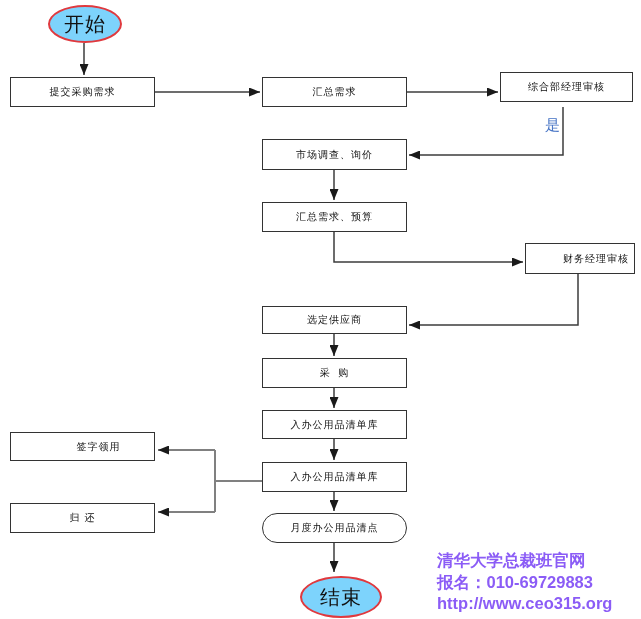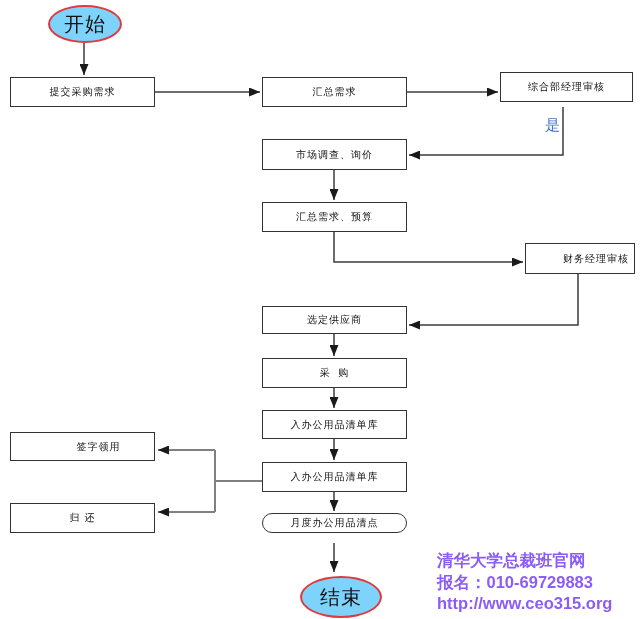--- a/index.html
+++ b/index.html
@@ -27,21 +27,21 @@
   .n-manager{left:500px;top:72px;width:133px;height:30px;}
   .n-market{left:262px;top:139px;width:145px;height:31px;}
   .n-plan{left:262px;top:202px;width:145px;height:30px;}
   .n-finance{left:525px;top:243px;width:110px;height:31px;padding-left:32px;}
   .n-select{left:262px;top:306px;width:145px;height:28px;}
   .n-purchase{left:262px;top:358px;width:145px;height:30px;}
   .n-inventory{left:262px;top:410px;width:145px;height:29px;}
   .n-requisition{left:262px;top:462px;width:145px;height:30px;}
   .n-sign{left:10px;top:432px;width:145px;height:29px;padding-left:32px;}
   .n-return{left:10px;top:503px;width:145px;height:30px;}
-  .n-monthly{left:262px;top:513px;width:145px;height:20px;border-radius:15px;}
+  .n-monthly{left:262px;top:513px;width:145px;height:30px;border-radius:15px;}
   .n-end{left:300px;top:576px;width:82px;height:42px;}
   .yes-label{
     position:absolute;left:545px;top:116px;font-size:15px;
     color:var(--yes_label,#4472c4);
   }
   .footer{
     position:absolute;left:437px;top:550px;width:200px;
     font-weight:bold;font-size:16.5px;line-height:21.5px;color:#8b5cf6;
     white-space:nowrap;
   }

